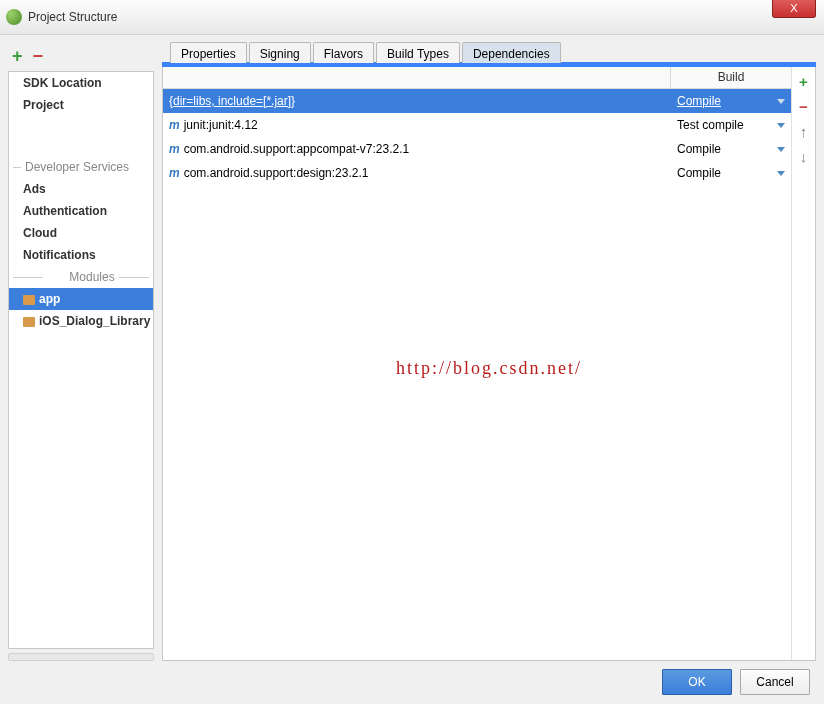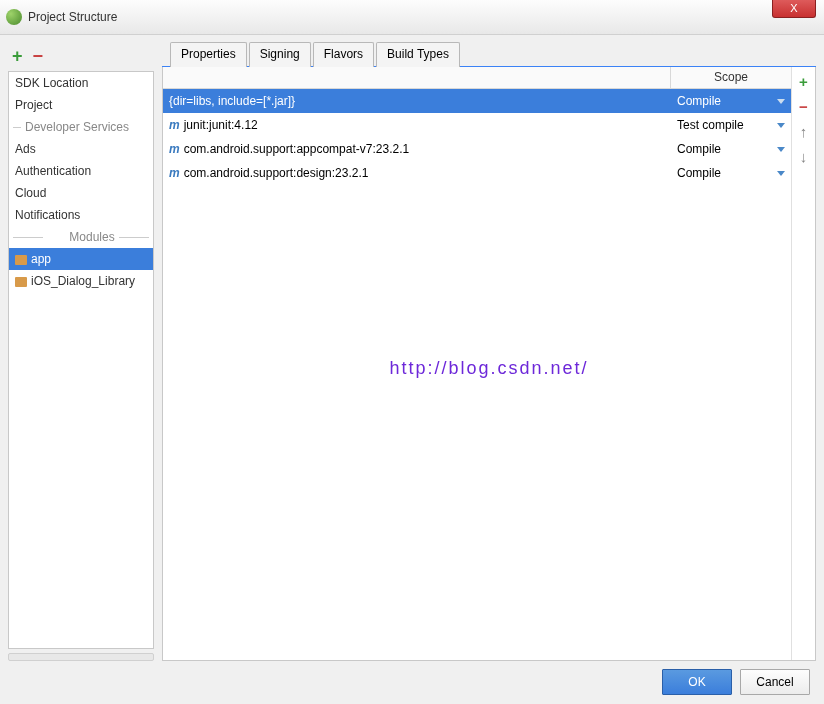--- a/index.html
+++ b/index.html
@@ -11,60 +11,60 @@
 .close-btn { position: absolute; right: 8px; top: -2px; width: 44px; height: 20px; background: linear-gradient(#e06060, #c83030); border: 1px solid #8a2020; border-top: none; border-radius: 0 0 3px 3px; color: #fff; display: flex; align-items: center; justify-content: center; font-size: 11px; cursor: pointer; }
 
 .dialog-body { display: flex; height: 626px; padding: 6px 8px 0 8px; gap: 8px; }
 
 .sidebar { width: 146px; display: flex; flex-direction: column; }
 .sidebar-toolbar { height: 30px; display: flex; align-items: center; gap: 10px; padding-left: 4px; }
 .tb-add { color: #3a9c3a; font-size: 18px; font-weight: bold; cursor: pointer; }
 .tb-remove { color: #c84040; font-size: 18px; font-weight: bold; cursor: pointer; }
 
 .sidebar-list { border: 1px solid #c8c8c8; background: #fff; flex: 1; overflow: hidden; }
-.side-item { padding: 4px 6px; color: #333; cursor: pointer; white-space: nowrap; overflow: hidden; }
+.side-item { padding: 4px 14px; color: #333; cursor: pointer; white-space: nowrap; overflow: hidden; font-weight: bold; }
 .side-section { padding: 4px 6px; color: #888; position: relative; }
 .side-section::before, .side-section::after { content: ""; position: absolute; top: 50%; height: 1px; background: #ccc; }
 .side-section.dev::before { left: 4px; width: 8px; }
-.side-section.dev { padding-left: 16px; }
+.side-section.dev { padding-left: 16px; margin-top: 40px; }
 .side-section.mod::before { left: 4px; width: 30px; }
 .side-section.mod::after { right: 4px; width: 30px; }
 .side-section.mod { text-align: center; padding-left: 28px; }
 .side-item.selected { background: #3b7edb; color: #fff; }
 .mod-icon { display: inline-block; width: 12px; height: 10px; margin-right: 4px; vertical-align: middle; }
 .mod-icon.folder-app { background: #d89a4a; border-radius: 1px; position: relative; }
 .mod-icon.folder-lib { background: #d89a4a; border-radius: 1px; }
 .sidebar-scrollbar { height: 8px; background: #e8e8e8; margin-top: 4px; border: 1px solid #d0d0d0; border-radius: 2px; }
 
 .main { flex: 1; display: flex; flex-direction: column; }
-.tabs { display: flex; height: 26px; border-bottom: 1px solid #3b82f6; padding-left: 8px; }
+.tabs { display: flex; height: 26px; border-bottom: 5px solid #3b82f6; padding-left: 8px; }
 .tab { padding: 4px 10px; border: 1px solid #b8b8b8; border-bottom: none; background: #f4f4f4; margin-right: 2px; cursor: pointer; border-radius: 2px 2px 0 0; position: relative; top: 1px; }
 .tab.active { background: #d8e2ec; border-bottom: 1px solid #d8e2ec; }
 
 .content { flex: 1; border: 1px solid #c8c8c8; border-top: none; background: #fff; margin-top: 0; display: flex; position: relative; }
 .dep-table { flex: 1; }
 .dep-header { display: flex; height: 22px; border-bottom: 1px solid #d8d8d8; background: #fafafa; }
 .dep-header .col-name { flex: 1; border-right: 1px solid #d8d8d8; }
 .dep-header .col-scope { width: 120px; text-align: center; padding-top: 3px; color: #333; }
 .dep-rows { }
 .dep-row { display: flex; height: 24px; align-items: center; }
-.dep-row.selected { background: #3b7edb; color: #fff; }
+.dep-row.selected { background: #3b7edb; color: #fff; text-decoration: underline; }
 .dep-row .rname { flex: 1; padding-left: 6px; display: flex; align-items: center; gap: 4px; }
 .dep-row .rscope { width: 120px; padding-left: 6px; position: relative; }
 .dep-row .rscope .dd { position: absolute; right: 6px; top: 5px; width: 0; height: 0; border-left: 4px solid transparent; border-right: 4px solid transparent; border-top: 5px solid #4a88c8; }
 .dep-row.selected .rscope .dd { border-top-color: #cde; }
 .m-icon { font-weight: bold; font-style: italic; color: #3a7abf; }
 
 .right-tools { width: 24px; border-left: 1px solid #e0e0e0; display: flex; flex-direction: column; align-items: center; padding-top: 6px; gap: 8px; }
 .rt { font-size: 15px; font-weight: bold; cursor: pointer; }
 .rt.add { color: #3a9c3a; }
 .rt.remove { color: #c84040; }
 .rt.up, .rt.down { color: #888; }
 
-.watermark { position: absolute; left: 50%; top: 50%; transform: translate(-50%, -30%); color: #6d28d9; font-size: 18px; font-family: Liberation Sans, sans-serif; letter-spacing: 2px; pointer-events: none; }
+.watermark { position: absolute; left: 50%; top: 50%; transform: translate(-50%, -30%); color: #b91c1c; font-size: 18px; font-family: Liberation Serif, serif; letter-spacing: 2px; pointer-events: none; }
 
 .footer { height: 42px; display: flex; justify-content: flex-end; align-items: center; gap: 8px; padding-right: 14px; }
 .btn { min-width: 70px; height: 26px; border: 1px solid #a8a8a8; border-radius: 1px; background: linear-gradient(#fdfdfd, #ececec); cursor: pointer; }
 .btn.primary { background: linear-gradient(#5a9ae0, #3b7edb); border-color: #2a5fa8; color: #fff; }
 </style>
 </head>
 <body>
 
 <div class="titlebar">
   <div class="app-icon"></div>
@@ -97,26 +97,27 @@
     </div>
     <div class="sidebar-scrollbar"></div>
   </div>
 
   <div class="main">
     <div class="tabs">
       <div class="tab">Properties</div>
       <div class="tab">Signing</div>
       <div class="tab">Flavors</div>
       <div class="tab">Build Types</div>
+      <div class="tab active">Dependencies</div>
     </div>
     <div class="content">
       <div class="dep-table">
         <div class="dep-header">
           <div class="col-name"></div>
-          <div class="col-scope">Scope</div>
+          <div class="col-scope">Build</div>
         </div>
         <div class="dep-rows">
           <div class="dep-row selected">
             <div class="rname">
                 <span>{dir=libs, include=[*.jar]}</span>
               </div>
             <div class="rscope"><span>Compile</span><span class="dd"></span></div>
           </div>
           <div class="dep-row">
             <div class="rname">

